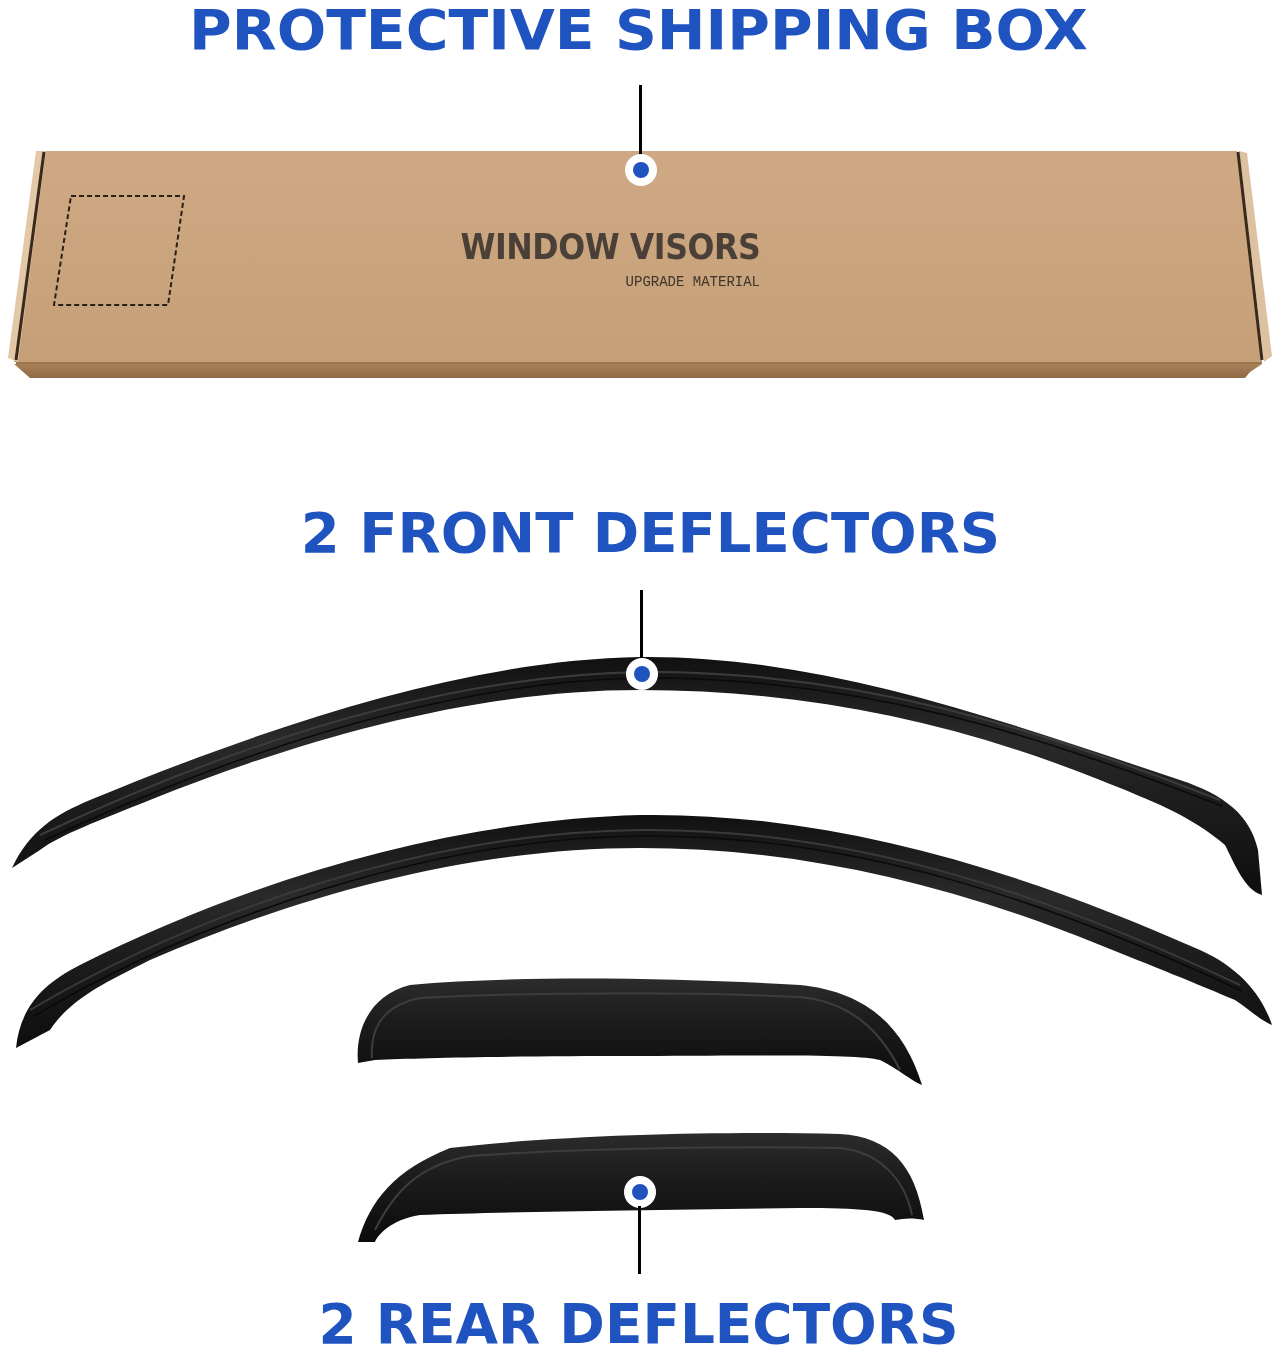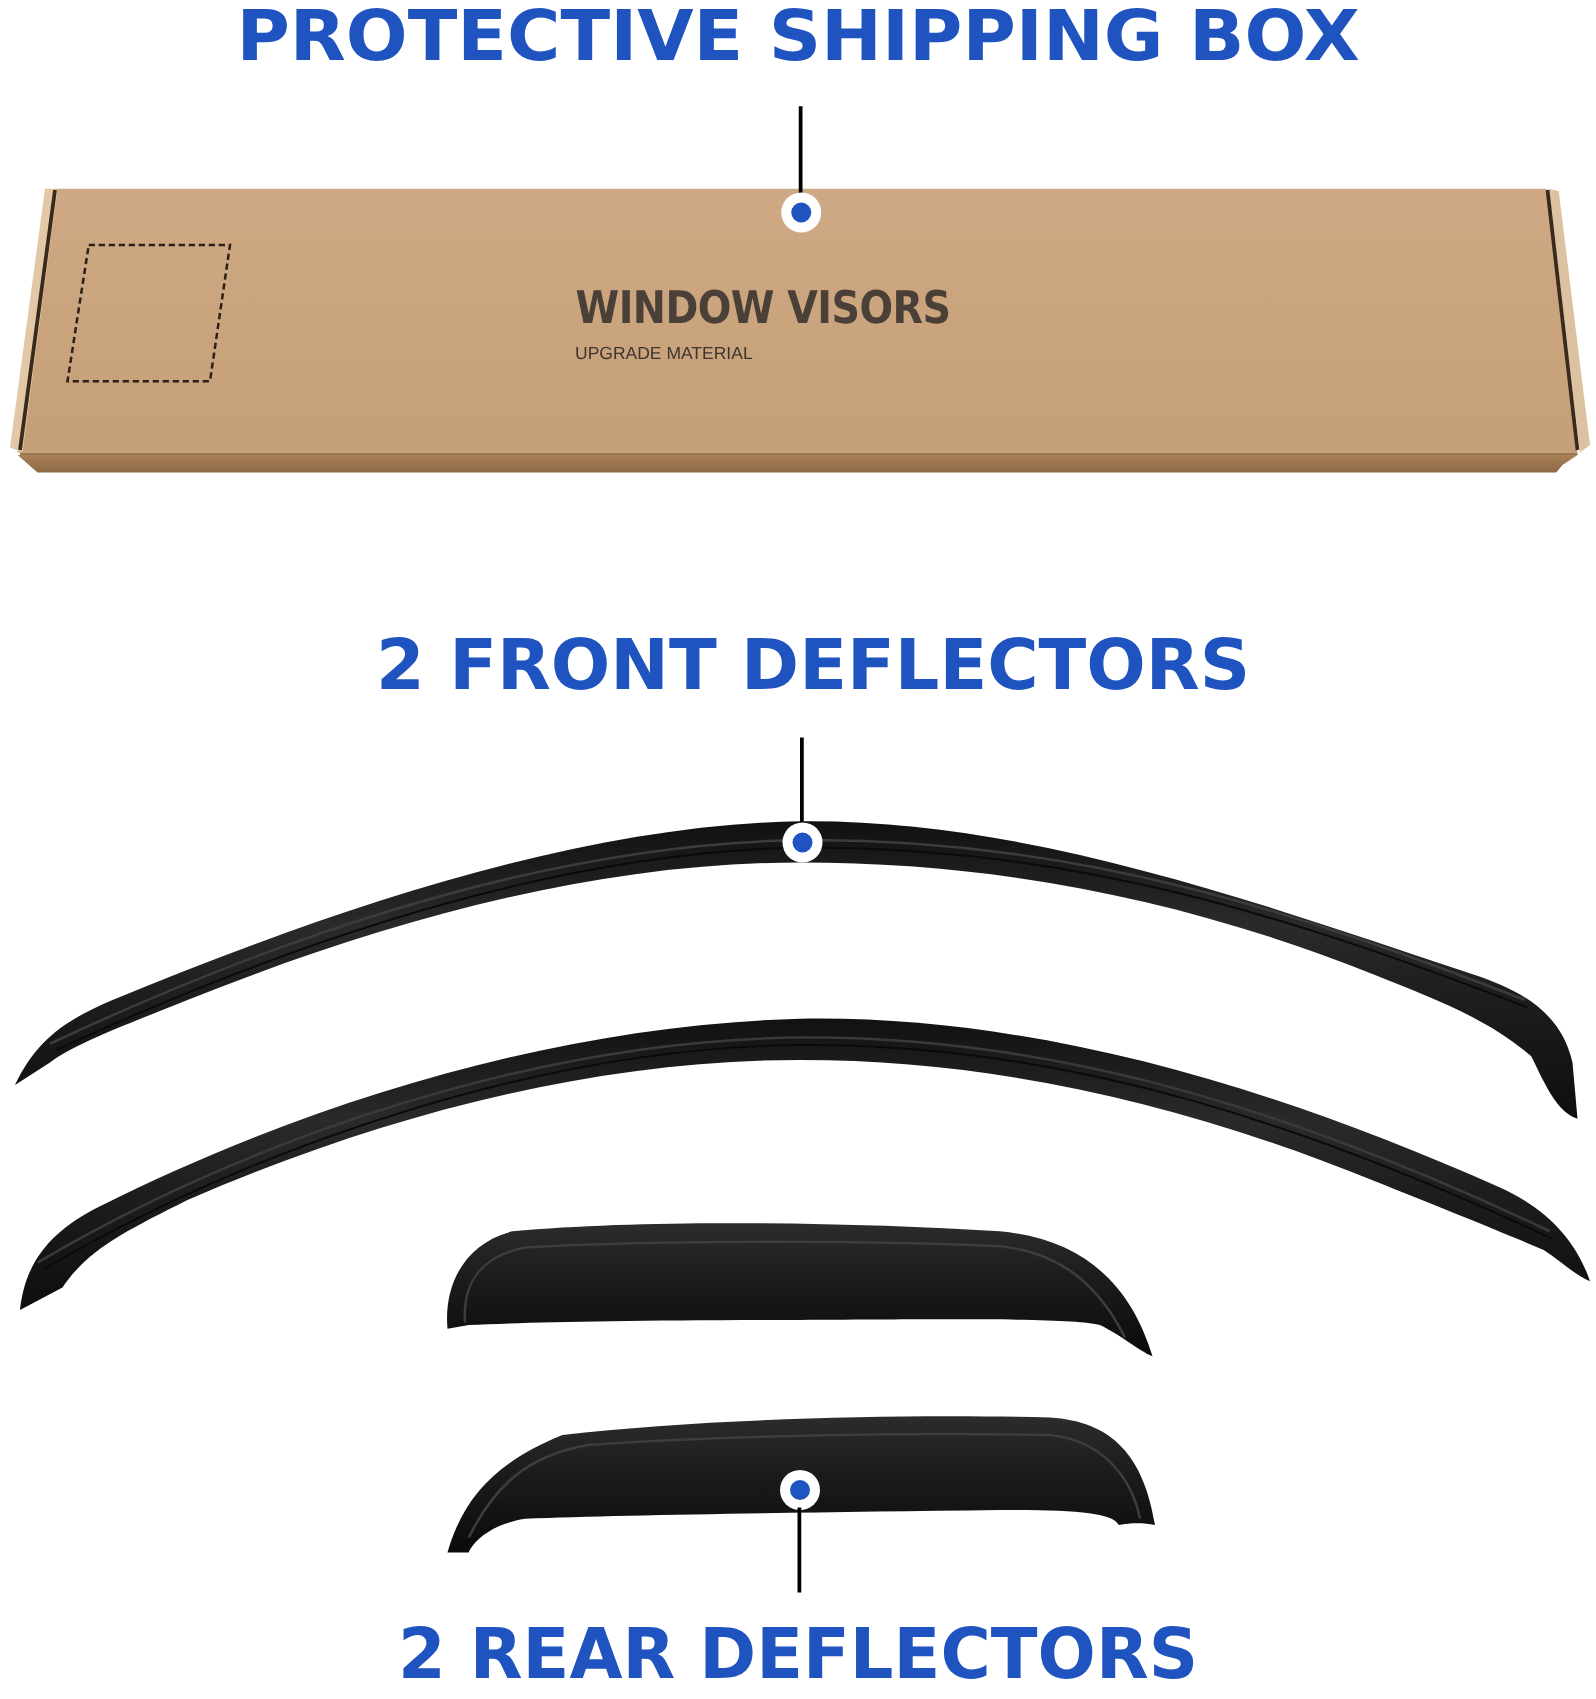--- a/index.html
+++ b/index.html
@@ -73,22 +73,22 @@
       letter-spacing: -0.5px;
       transform: scaleX(0.88);
       transform-origin: center;
       white-space: nowrap;
     }
     .box-sub {
       position: absolute;
       left: 460px;
       top: 274px;
       width: 300px;
-      text-align: left;
-      font-family: Liberation Sans, sans-serif;
+      text-align: right;
+      font-family: Liberation Mono, monospace;
       font-size: 14px;
       color: #3d352e;
       white-space: nowrap;
     }
   </style>
 </head>
 <body>
 
 <div class="heading" id="h-box">PROTECTIVE SHIPPING BOX</div>
 <div class="heading" id="h-front">2 FRONT DEFLECTORS</div>

